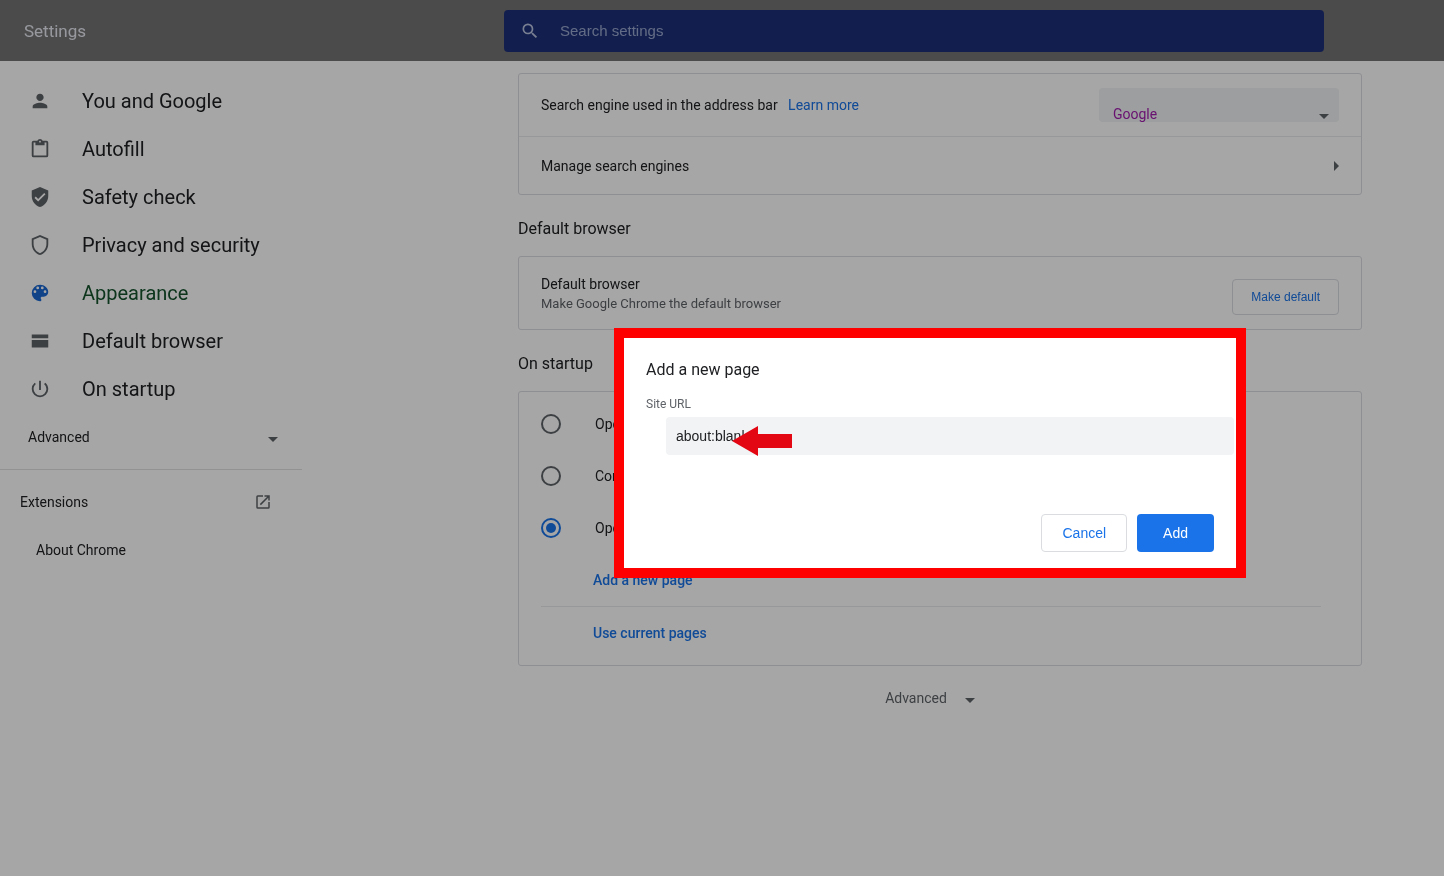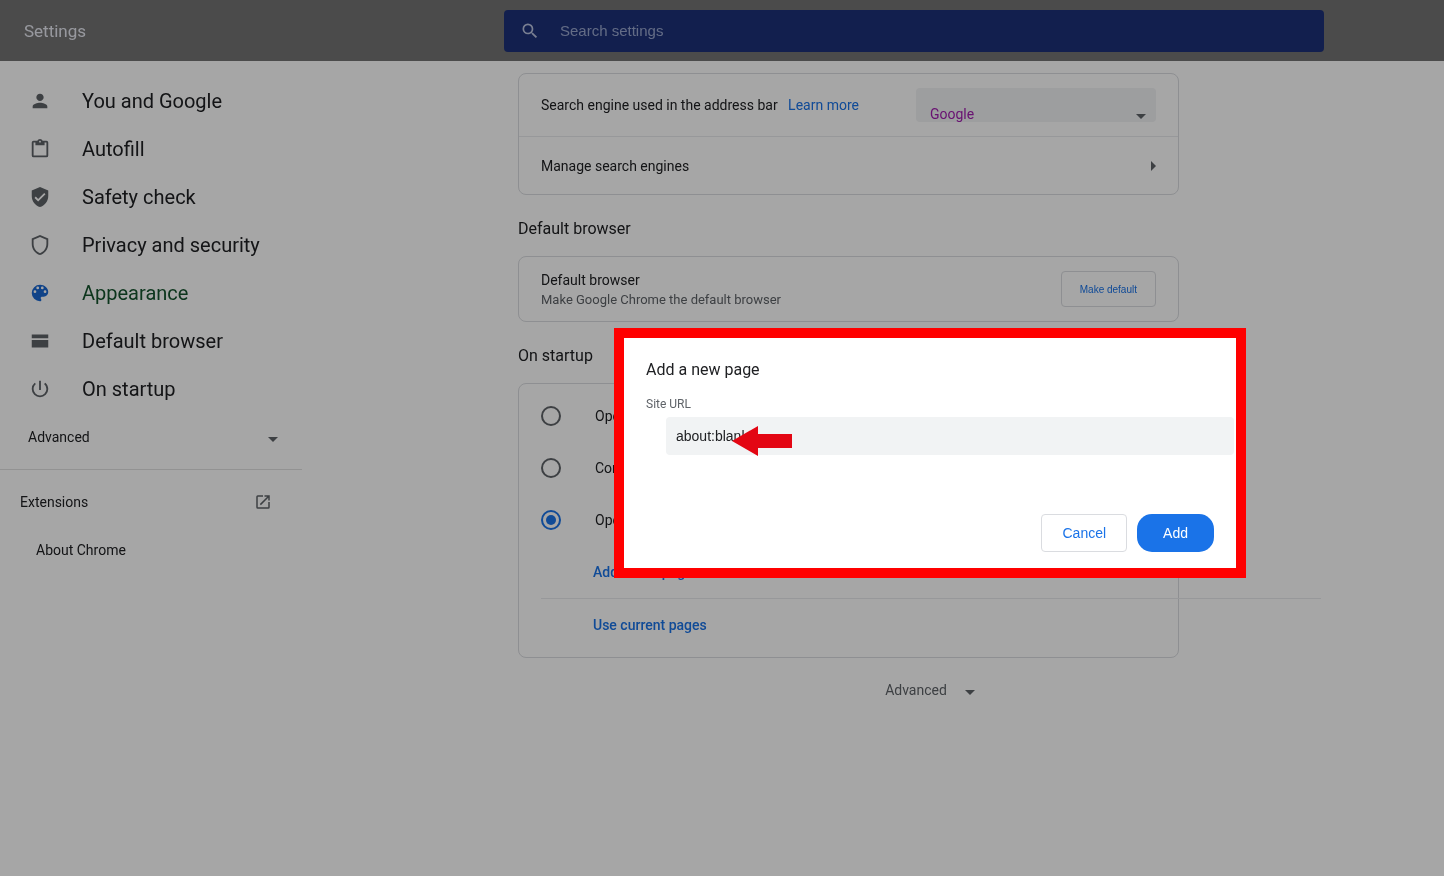--- a/index.html
+++ b/index.html
@@ -84,23 +84,23 @@
   }
   .sidebar-simple {
     height: 48px; display: flex; align-items: center;
     padding-left: 36px; cursor: pointer;
   }
   .content {
     flex: 1;
     padding: 12px 0 0 216px;
   }
   .card {
-    width: 661px;
+    width: 844px;
     border: 1px solid #dadce0;
-    border-radius: 8px;
+    border-radius: 3px;
     background: #fff;
     margin-bottom: 24px;
   }
   .row {
     padding: 14px 22px;
     display: flex;
     align-items: center;
     justify-content: space-between;
     min-height: 58px;
   }
@@ -130,21 +130,21 @@
   }
   .section-title {
     font-size: 16px; color: #202124;
     margin: 24px 0 18px 0;
     width: 824px;
   }
   .sub-label { font-size: 13px; color: #5f6368; margin-top: 4px; }
   .btn-outline {
     border: 1px solid #dadce0; background: #fff; color: #1a73e8;
     border-radius: 4px; height: 36px; padding: 0 18px;
-    font-size: 10px; cursor: pointer; font-weight: 500;
+    font-size: 12px; cursor: pointer; font-weight: 500; margin-top: 8px;
   }
   .startup-card { padding: 6px 0; }
   .radio-row {
     padding: 16px 22px; display: flex; align-items: center;
   }
   .radio {
     width: 20px; height: 20px; border-radius: 50%;
     border: 2px solid #5f6368; margin-right: 34px;
     display: flex; align-items: center; justify-content: center;
   }
@@ -195,21 +195,21 @@
   .dialog-actions {
     margin-top: auto; display: flex; justify-content: flex-end; gap: 10px;
   }
   .btn-text {
     border: 1px solid #dadce0; background: #fff; color: #1a73e8;
     border-radius: 4px; height: 38px; padding: 0 20px;
     font-size: 14px; cursor: pointer; font-weight: 500;
   }
   .btn-primary {
     background: #1a73e8; color: #fff; border: none;
-    border-radius: 15px; height: 38px; padding: 0 26px;
+    border-radius: 4px; height: 38px; padding: 0 26px;
     font-size: 14px; cursor: pointer; font-weight: 500;
   }
   .red-arrow {
     position: absolute;
     left: 108px; top: 86px;
     width: 60px; height: 34px;
   }
 </style>
 </head>
 <body>

